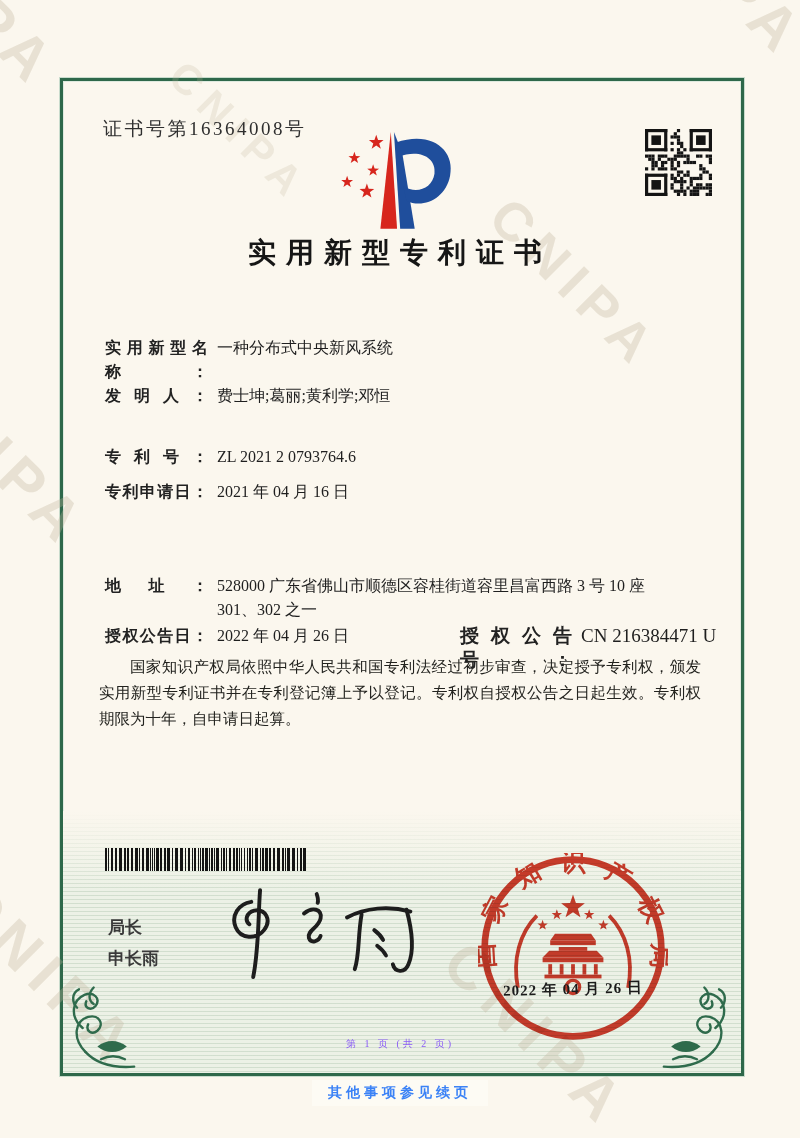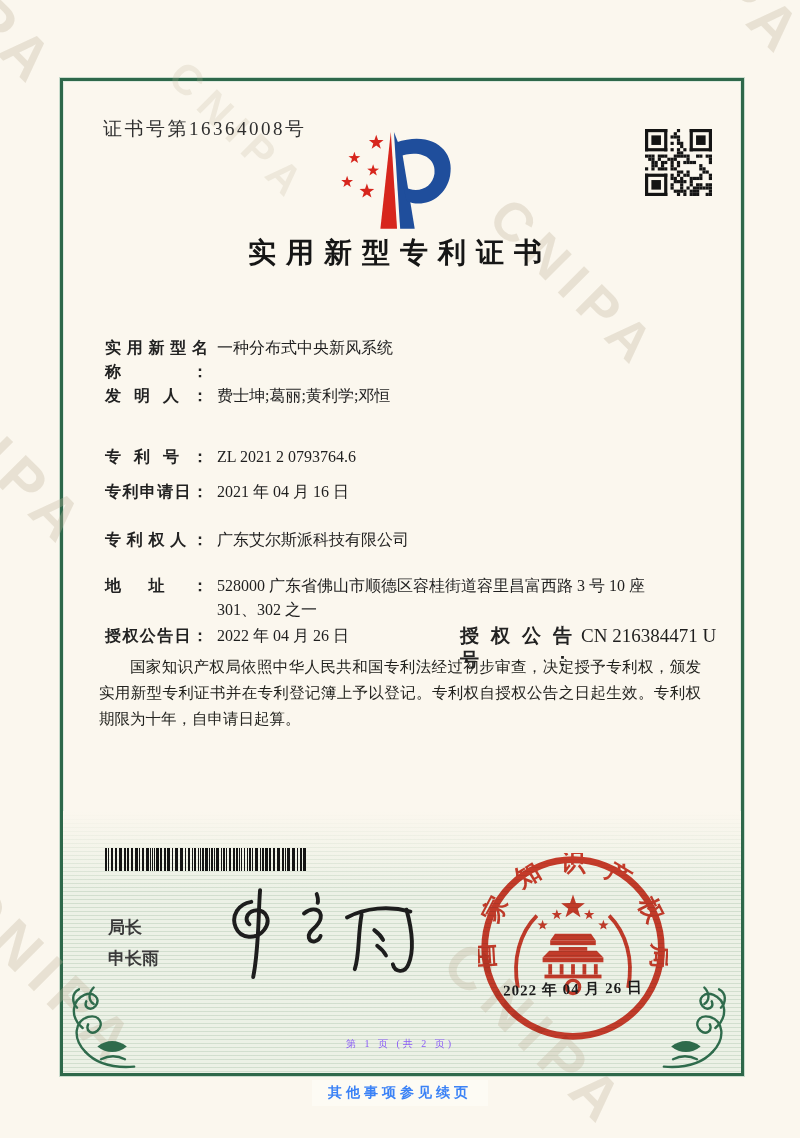--- a/index.html
+++ b/index.html
@@ -247,24 +247,20 @@
     <span class="fvalue">一种分布式中央新风系统</span>
   </div>
   <div class="abs row r2">
     <span class="flabel">专利号：</span>
     <span class="fvalue">ZL 2021 2 0793764.6</span>
   </div>
   <div class="abs row r3">
     <span class="flabel">专利申请日：</span>
     <span class="fvalue">2021 年 04 月 16 日</span>
   </div>
-  <div class="abs row r4">
-    <span class="flabel">专利权人：</span>
-    <span class="fvalue">广东艾尔斯派科技有限公司</span>
-  </div>
   <div class="abs row r5">
     <span class="flabel">地址：</span>
     <span class="fvalue">528000 广东省佛山市顺德区容桂街道容里昌富西路 3 号 10 座 301、302 之一</span>
   </div>
   <div class="abs row r6">
     <span class="flabel">授权公告日：</span>
     <span class="fvalue">2022 年 04 月 26 日</span>
   </div>
   <div class="abs grant-no">
     <span class="flabel">授权公告号：</span>

